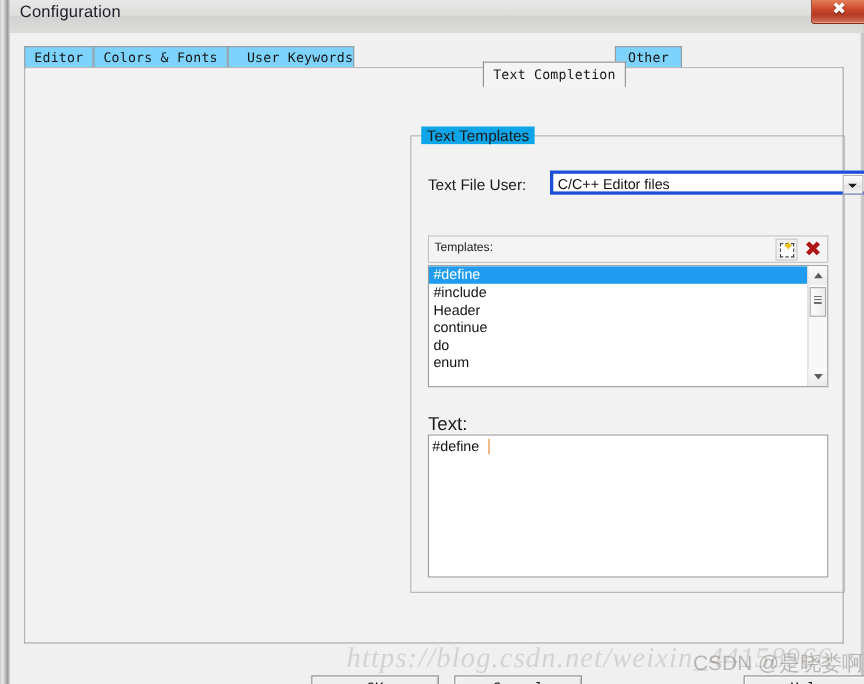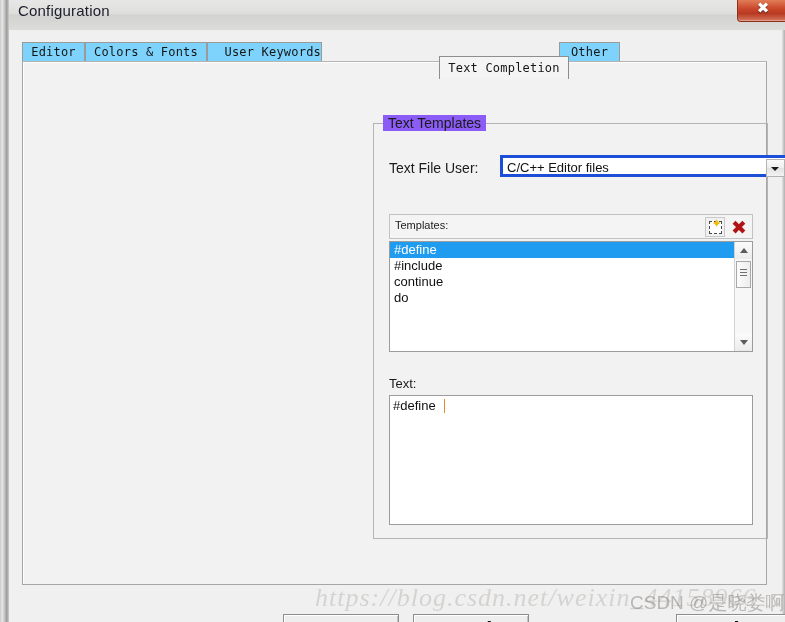--- a/index.html
+++ b/index.html
@@ -134,21 +134,21 @@
   #groupbox {
     position: absolute;
     left: 350px; top: 61px;
     width: 395px; height: 416px;
     border: 1px solid #b4b4b4;
     box-sizing: border-box;
   }
   #groupbox-title {
     position: absolute;
     left: 9px; top: -9px;
-    background: #8b5cf6;
+    background: #0ea5e9;
     padding: 0 5px;
     font-size: 14px;
     color: #1b1b1b;
     white-space: nowrap;
   }
 
   
   #filetype-label {
     position: absolute;
     left: 15px; top: 36px;
@@ -315,21 +315,21 @@
     left: 3px; top: 7px;
     width: 7px; height: 9px;
     background: repeating-linear-gradient(to bottom,
         #6f6f6f 0, #6f6f6f 1px, transparent 1px, transparent 3px);
   }
 
   
   #text-label {
     position: absolute;
     left: 15px; top: 252px;
-    font-size: 13px;
+    font-size: 17px;
     color: #1b1b1b;
   }
   #text-box {
     position: absolute;
     left: 15px; top: 271px;
     width: 364px; height: 130px;
     background: #ffffff;
     border: 1px solid #9c9c9c;
     box-sizing: border-box;
   }
@@ -434,22 +434,24 @@
           </div>
           <div id="tool-del" class="tool-btn">
             <div class="glyph-x">✖</div>
           </div>
         </div>
 
         <div id="templates-list">
           <div id="list-items">
               <div class="list-item selected">#define</div>
               <div class="list-item">#include</div>
+              <div class="list-item">Header</div>
               <div class="list-item">continue</div>
               <div class="list-item">do</div>
+              <div class="list-item">enum</div>
             </div>
           <div id="list-scroll">
             <div id="sb-up" class="sb-arrow">
               <div class="sb-tri-up"></div>
             </div>
             <div id="sb-thumb">
               <div class="grip"></div>
             </div>
             <div id="sb-down" class="sb-arrow">
               <div class="sb-tri-down"></div>

